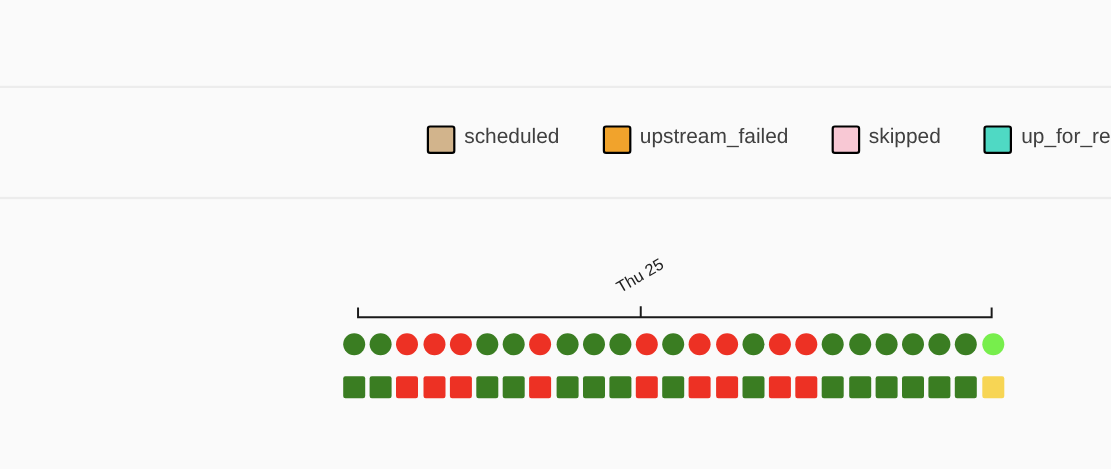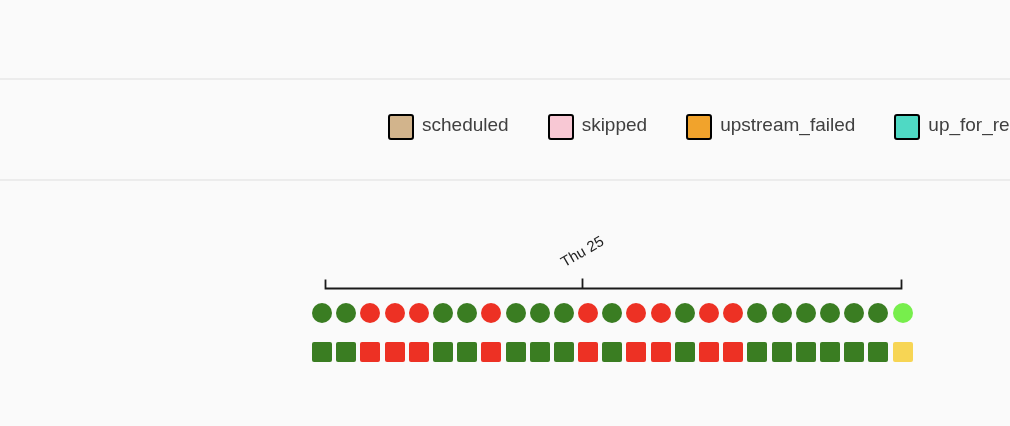--- a/index.html
+++ b/index.html
@@ -96,26 +96,26 @@
 
 <div class="divider" id="divider-top"></div>
 <div class="divider" id="divider-mid"></div>
 
 <div class="legend">
     <div class="legend-item">
       <span class="swatch" style="background: rgb(210, 180, 140);"></span>
       <span class="legend-label">scheduled</span>
     </div>
     <div class="legend-item">
+      <span class="swatch" style="background: rgb(241, 163, 44);"></span>
+      <span class="legend-label">upstream_failed</span>
+    </div>
+    <div class="legend-item">
       <span class="swatch" style="background: rgb(248, 200, 212);"></span>
       <span class="legend-label">skipped</span>
-    </div>
-    <div class="legend-item">
-      <span class="swatch" style="background: rgb(241, 163, 44);"></span>
-      <span class="legend-label">upstream_failed</span>
     </div>
     <div class="legend-item">
       <span class="swatch" style="background: rgb(79, 217, 196);"></span>
       <span class="legend-label">up_for_reschedule</span>
     </div>
   </div>
 
 <svg id="axis-svg" viewBox="0 0 1010 426" xmlns="http://www.w3.org/2000/svg">
   <path d="M 325.5 279.5 L 325.5 288.5 L 901.5 288.5 L 901.5 279.5" fill="none" stroke="#1a1a1a" stroke-width="1.8"></path>
   <path d="M 582.5 288.5 L 582.5 278.5" fill="none" stroke="#1a1a1a" stroke-width="1.8"></path>

